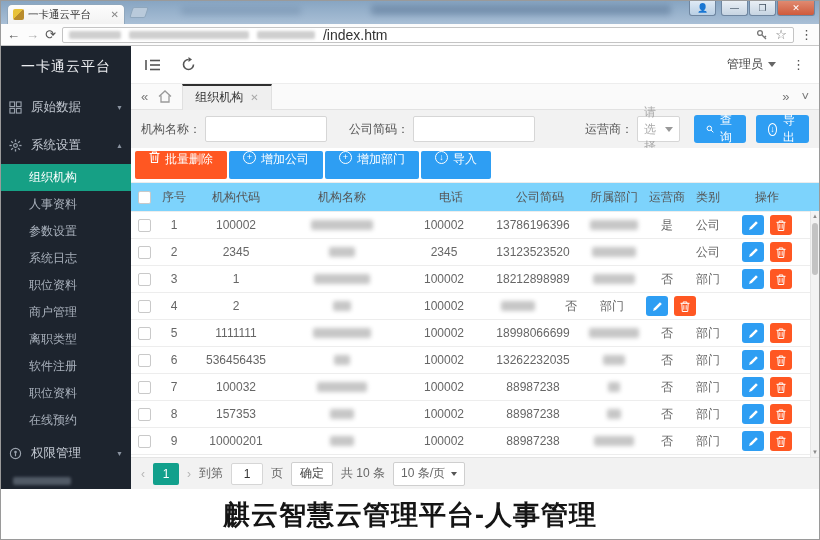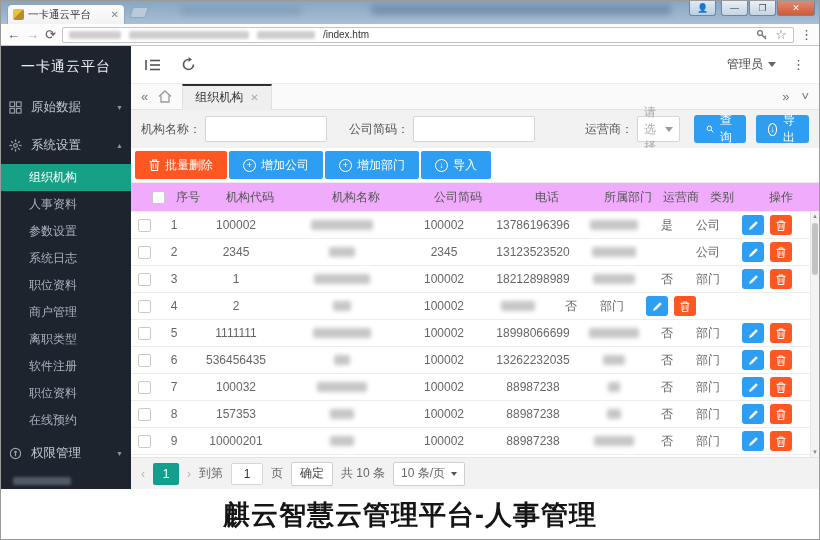--- a/index.html
+++ b/index.html
@@ -19,21 +19,21 @@
   .winbtn { width:27px; height:15px; border:1px solid #6f86a0; border-top:none; border-radius:0 0 3px 3px;
             background:linear-gradient(#e9eff5,#c6d4e2); display:flex; align-items:center; justify-content:center; font-size:9px; color:#3c4c5c; line-height:1; }
   .winbtn.person { background:linear-gradient(#dfeaf5,#b9cfe4); margin-right:4px; }
   .winbtn.close { width:38px; background:linear-gradient(#e08a70,#cf5a3c); color:#fff; font-weight:bold; }
 
   .addrbar { position:relative; height:22px; background:#fcfcfc; border-bottom:1px solid #c8c8c8; display:flex; align-items:center; padding:0 6px; gap:6px; }
   .navico { font-size:13px; color:#555; line-height:1; }
   .navico.fwd { color:#b0b0b0; }
   .urlbox { flex:1; height:16px; background:#fff; border:1px solid #c4c4c4; border-radius:2px; display:flex; align-items:center; padding:0 6px; gap:8px; }
   .urlblur { height:8px; background:#cfcfcf; border-radius:2px; filter:blur(1.5px); }
-  .urltext { font-size:10px; color:#333; }
+  .urltext { font-size:14px; color:#333; }
   .url-right { margin-left:auto; display:flex; align-items:center; gap:7px; }
 
   
   .app { display:flex; height:443px; }
 
   
   .sidebar { width:130px; background:#1d242e; color:#c6ccd4; flex:0 0 auto; overflow:hidden; }
   .side-title { height:42px; display:flex; align-items:center; justify-content:center; font-size:14px; color:#eceef1; letter-spacing:1px; }
   .side-item { height:38px; display:flex; align-items:center; padding:0 8px; gap:9px; font-size:12.5px; color:#c2c8d1; cursor:pointer; }
   .side-item .caret { margin-left:auto; font-size:7px; color:#8a93a0; }
@@ -61,29 +61,29 @@
 
   .filterbar { height:38px; background:#f2f2f2; display:flex; align-items:center; padding:0 10px; }
   .flabel { font-size:12px; color:#555; margin-right:4px; white-space:nowrap; }
   .finput { width:122px; height:26px; background:#fff; border:1px solid #d6d6d6; border-radius:2px; font-size:12px; padding:0 6px; color:#333; }
   .fsel { width:92px; height:26px; background:#fff; border:1px solid #d6d6d6; border-radius:2px; display:flex; align-items:center; padding:0 6px; cursor:pointer; }
   .fsel .ph { font-size:12px; color:#aaa; flex:1; }
   .fsel .tri-down { border-top-color:#999; }
   .fbtn { height:28px; border:none; border-radius:3px; background:#2e9ef3; color:#fff; font-size:12px; display:flex; align-items:center; gap:4px; padding:0 12px; cursor:pointer; }
 
   .actionbar { height:34px; background:#fff; display:flex; align-items:center; padding:0 4px; gap:2px; }
-  .abtn { height:28px; border:none; border-radius:2px; color:#fff; font-size:12px; display:flex; align-items:center; gap:5px; padding:0 14px; cursor:pointer; }
+  .abtn { height:28px; border:none; border-radius:2px; color:#fff; font-size:12px; display:flex; gap:5px; padding:0 14px; cursor:pointer; }
   .abtn.danger { background:#ff5722; }
   .abtn.blue { background:#2e9ef3; }
   .circle-ico { width:13px; height:13px; border:1px solid #fff; border-radius:50%; display:flex; align-items:center; justify-content:center; font-size:9px; color:#fff; line-height:1; }
 
   
   .tablewrap { flex:1; position:relative; overflow:hidden; border-top:1px solid #ececec; }
   .trow { display:flex; border-bottom:1px solid #ededed; background:#fff; }
-  .trow.head { background:#f0abfc;justify-content:flex-end; }
+  .trow.head { background:#7dd3fc; }
   .cell { height:26px; display:flex; align-items:center; justify-content:center; font-size:12px; color:#666; overflow:hidden; white-space:nowrap; }
   .trow.head .cell { height:28px; color:#555; }
   .c-check{width:26px;} .c-no{width:34px;} .c-code{width:90px;} .c-name{width:122px;} .c-short{width:82px;}
   .c-phone{width:96px;} .c-dept{width:66px;} .c-carrier{width:40px;} .c-cat{width:42px;} .c-op{width:76px; gap:6px;}
   .checkbox { width:13px; height:13px; background:#fff; border:1px solid #c9c9c9; border-radius:2px; cursor:pointer; }
   .blur { height:10px; background:#c6c6c6; border-radius:2px; filter:blur(2px); }
   .op-btn { width:22px; height:20px; border:none; border-radius:3px; display:flex; align-items:center; justify-content:center; cursor:pointer; padding:0; }
   .op-btn.edit { background:#2e9ef3; }
   .op-btn.del { background:#ff5722; }
   .partialrow { height:13px; overflow:hidden; }
@@ -290,22 +290,22 @@
       </div>
 
       <div class="tablewrap">
         <div class="trow head">
           <div class="cell c-check">
               <span class="checkbox"></span>
             </div>
           <div class="cell c-no">序号</div>
           <div class="cell c-code">机构代码</div>
           <div class="cell c-name">机构名称</div>
+          <div class="cell c-phone">电话</div>
           <div class="cell c-short">公司简码</div>
-          <div class="cell c-phone">电话</div>
           <div class="cell c-dept">所属部门</div>
           <div class="cell c-carrier">运营商</div>
           <div class="cell c-cat">类别</div>
           <div class="cell c-op">操作</div>
         </div>
 
         <div id="tbody">
             <div class="trow">
               <div class="cell c-check">
                 <span class="checkbox"></span>

